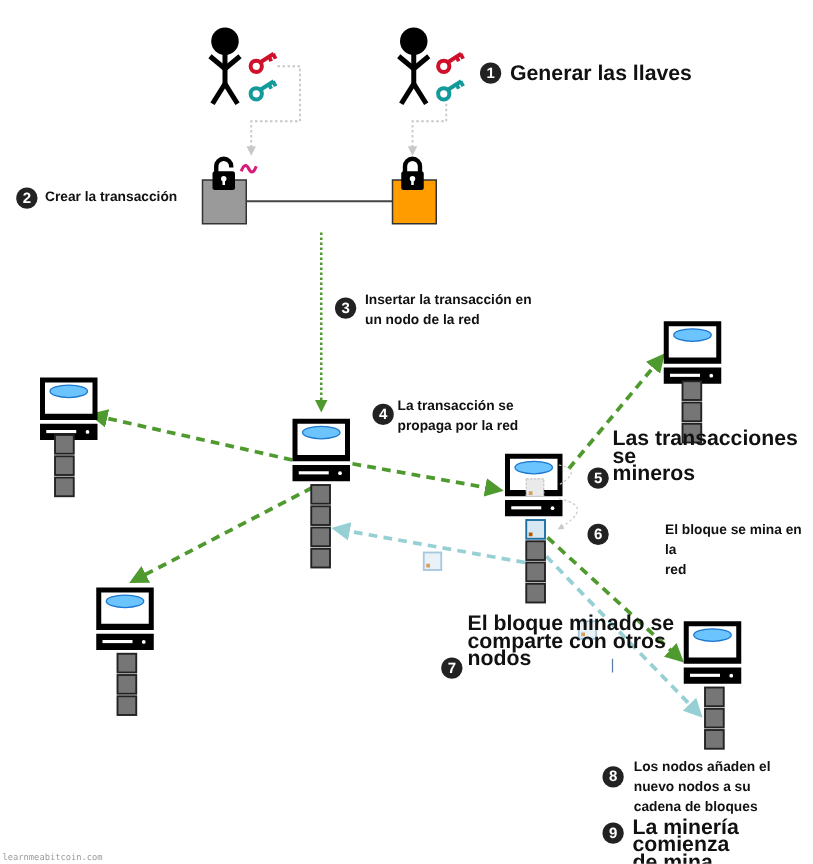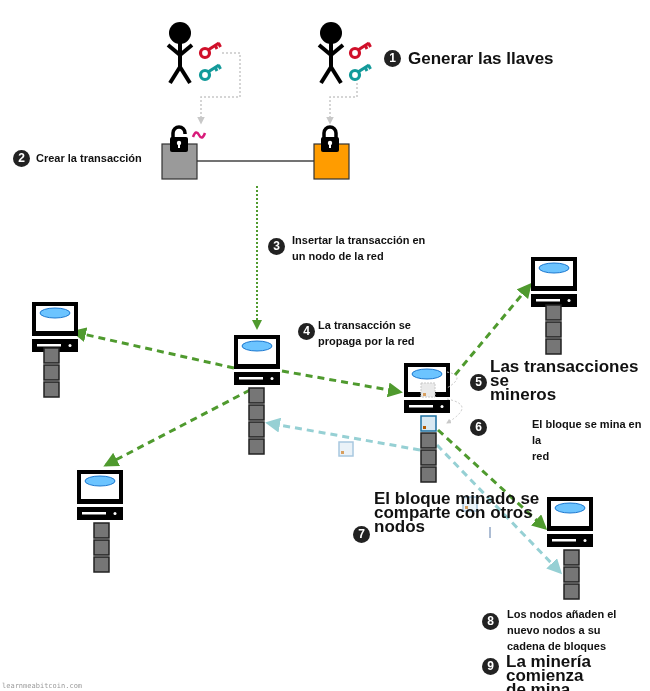--- a/index.html
+++ b/index.html
@@ -170,21 +170,21 @@
   <div>Insertar la transacción en</div>
   <div>un nodo de la red</div>
 </div>
 
 <div class="badge" style="left:298px;top:323px;">4</div>
 <div class="lbl" style="left:318px;top:317px;">
   <div>La transacción se</div>
   <div>propaga por la red</div>
 </div>
 
-<div class="lbl small" style="left:490px;top:360px;">
+<div class="lbl small" style="left:490px;top:344px;">
   <div>Las transacciones se</div>
   <div>mineros</div>
 </div>
 <div class="badge" style="left:470px;top:374px;">5</div>
 
 <div class="badge" style="left:470px;top:419px;">6</div>
 <div class="lbl" style="left:492px;top:416px;margin-left:40px;">
   <div>El bloque se mina en la</div>
   <div>red</div>
 </div>

